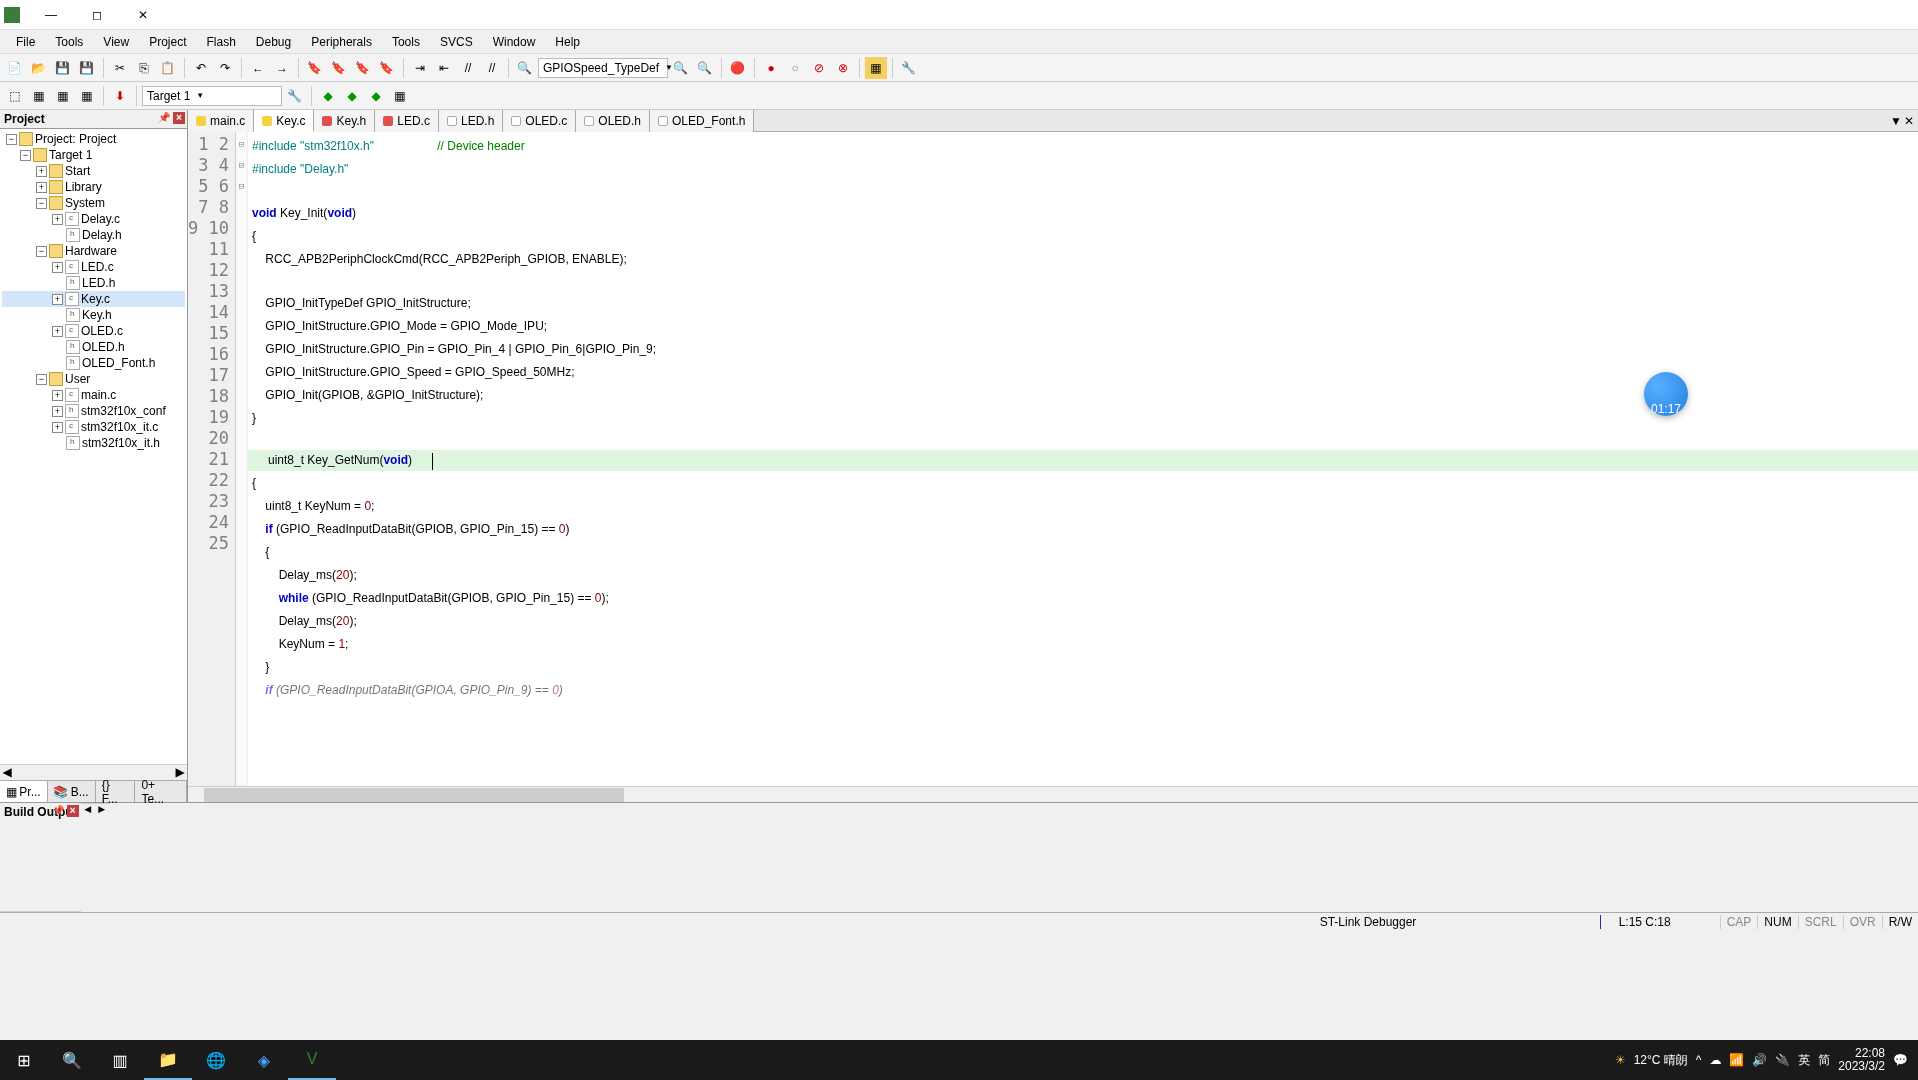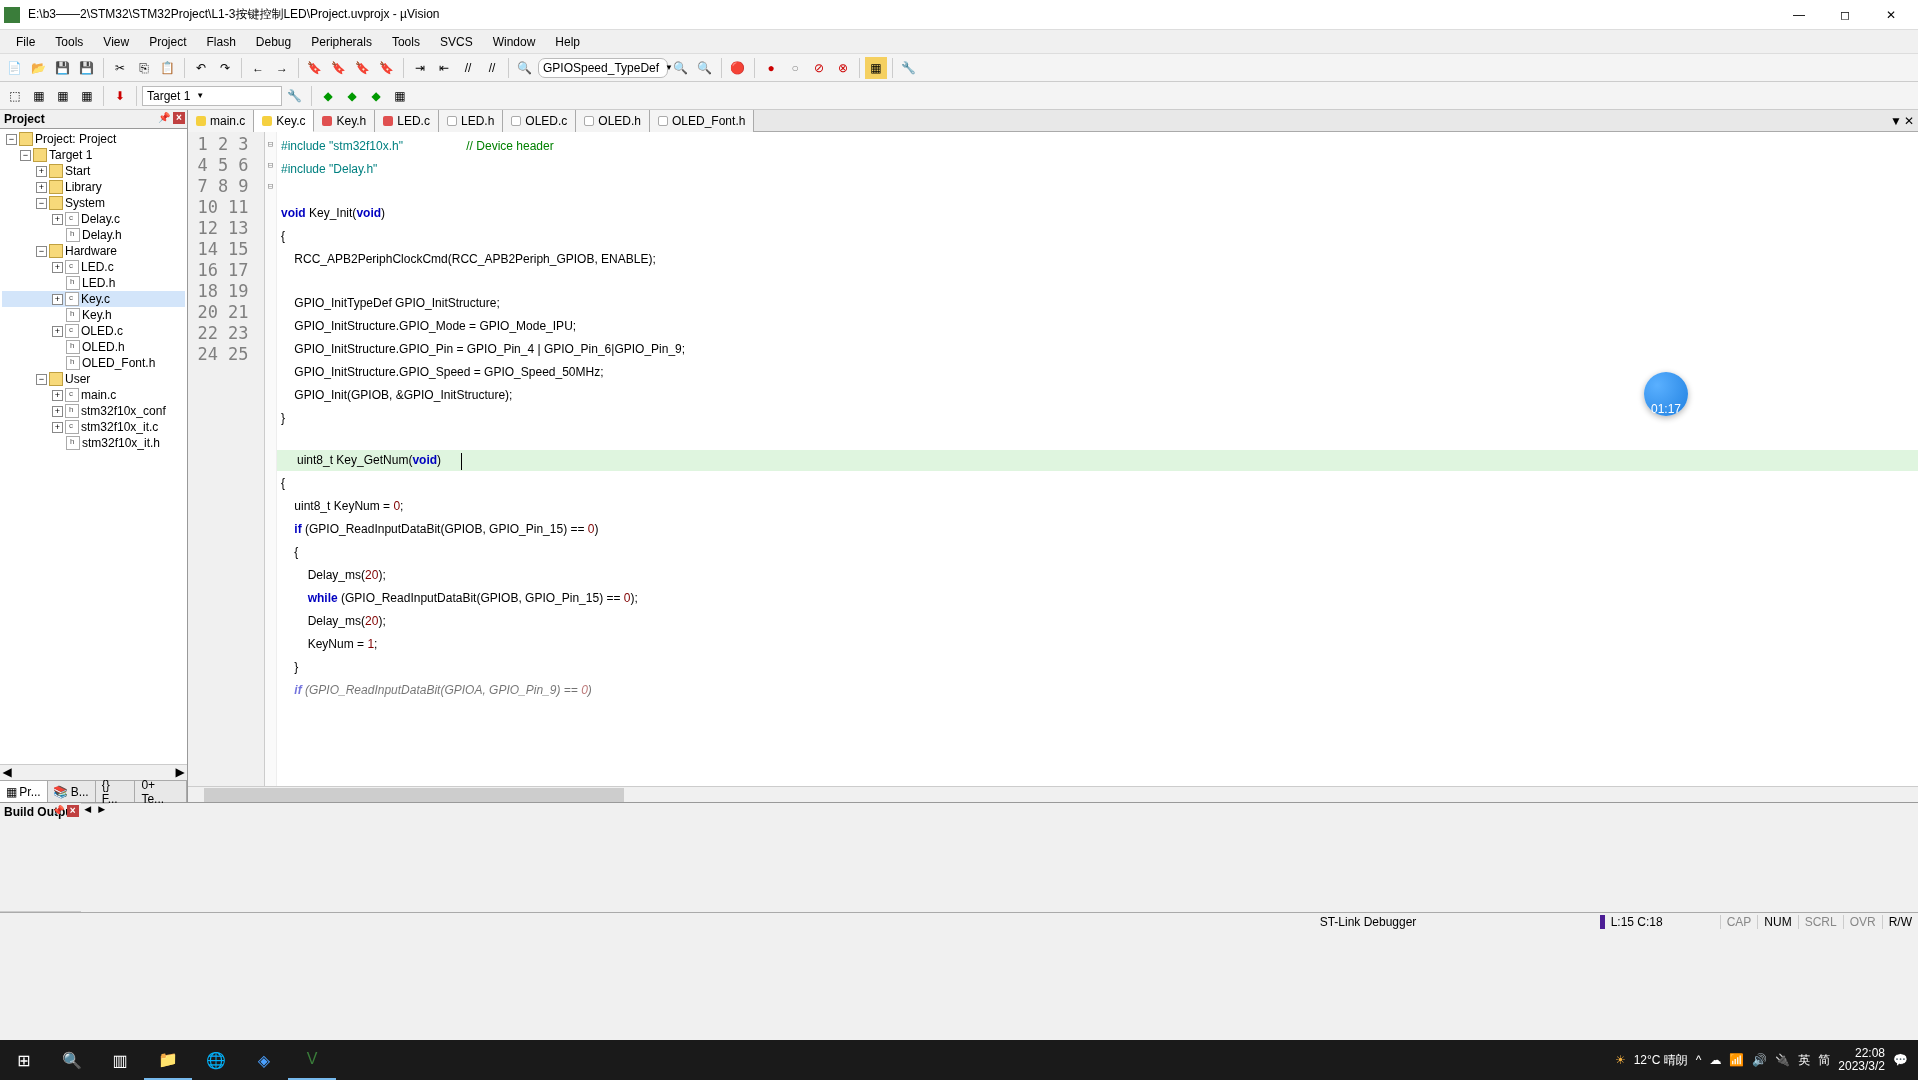--- a/index.html
+++ b/index.html
@@ -51,21 +51,21 @@
 .editor-tabs { height:22px; background:#e8e8e8; display:flex; align-items:center; border-bottom:1px solid #aaa; position:relative; }
 .ed-tab { height:22px; display:flex; align-items:center; padding:0 8px; border-right:1px solid #aaa; gap:4px; font-size:11px; background:#f4f4f4; }
 .ed-tab.active { background:#fff; border-bottom:1px solid #fff; margin-bottom:-1px; }
 .tab-dot { width:10px; height:10px; border-radius:2px; }
 .tab-dot.yellow { background:#f5d040; }
 .tab-dot.red { background:#e05050; }
 .tab-dot.white { background:#fff; border:1px solid #aaa; }
 .ed-right { margin-left:auto; display:flex; gap:2px; padding-right:4px; }
 
 .code-wrap { flex:1; display:flex; overflow:hidden; position:relative; }
-.gutter { width:77px; background:#f0f0f0; border-right:1px solid #ccc; text-align:center; color:#808080; font-family:Consolas,monospace; font-size:17px; line-height:21px; padding-right:6px; padding-top:2px; }
+.gutter { width:48px; background:#f0f0f0; border-right:1px solid #ccc; text-align:right; color:#808080; font-family:Consolas,monospace; font-size:17px; line-height:21px; padding-right:6px; padding-top:2px; }
 .fold-col { width:12px; background:#fafafa; border-right:1px solid #eee; font-size:9px; color:#888; font-family:Consolas,monospace; line-height:21px; padding-top:2px; text-align:center; }
 .code { flex:1; font-family:Consolas,monospace; font-size:17px; line-height:21px; padding:2px 4px; white-space:pre; overflow:hidden; background:#fff; }
 .code .kw { color:#0000c0; font-weight:bold; }
 .code .pp { color:#008080;text-align:center; }
 .code .str { color:#008080; }
 .code .cm { color:#008000; }
 .code .num { color:#800000; }
 .code .hl { background:#dff5df; display:block; margin:0 -4px; padding:0 20px; }
 
 .cursor { display:inline-block; width:1px; height:17px; background:#000; vertical-align:text-top; }
@@ -80,37 +80,36 @@
 .build-panel { height:110px; display:flex; flex-direction:row; border-top:1px solid #999; }
 .build-title { background:#f0f0f0; padding:2px 4px; font-size:11px; font-weight:bold; position:relative; border-bottom:1px solid #ccc; }
 .build-title .pin { position:absolute; right:16px; top:2px; font-size:10px; }
 .build-title .closep { position:absolute; right:2px; top:2px; font-size:10px; background:#c04040; color:#fff; width:12px; height:12px; text-align:center; line-height:12px; }
 .build-body { flex:1; background:#fff; font-family:Consolas,monospace; font-size:13px; padding:2px 4px; white-space:pre; overflow:auto; }
 
 
 .statusbar { height:18px; background:#f0f0f0; border-top:1px solid #aaa; display:flex; align-items:center; font-size:11px; }
 .status-left { flex:1; padding-left:6px; }
 .status-mid { width:280px; }
-.status-pos { width:120px; border-left:5px solid #4c1d95; padding:0 6px; }
+.status-pos { width:120px; border-left:1px solid #4c1d95; padding:0 18px; }
 .status-ind { border-left:1px solid #ccc; padding:0 6px; color:#888; }
 .status-ind.on { color:#000; }
 
 
 .taskbar { height:40px; background:#1a1a1a; display:flex; align-items:center; color:#fff; position:absolute; bottom:0; left:0; right:0; }
 .task-icon { width:48px; height:40px; display:flex; align-items:center; justify-content:center; font-size:16px; }
 .task-icon.active { border-bottom:2px solid #76b9ed; }
 .task-right { margin-left:auto; display:flex; align-items:center; height:100%; gap:8px; padding-right:10px; font-size:11px; }
 .task-time { text-align:right; line-height:13px; }
 </style>
 </head>
 <body>
 
 <div class="titlebar">
   <div class="app-icon"></div>
-  <div class="title-text">E:\b3——2\STM32\STM32Project\L1-3按键控制LED\Project.uvprojx - µVision</div>
   <div class="winbtn">—</div>
   <div class="winbtn">◻</div>
   <div class="winbtn close">✕</div>
 </div>
 
 <div class="menubar">
   <div class="menuitem">File</div>
   <div class="menuitem">Tools</div>
   <div class="menuitem">View</div>
   <div class="menuitem">Project</div>
@@ -143,21 +142,21 @@
   <div class="tbbtn">🔖</div>
   <div class="tbbtn">🔖</div>
   <div class="tbbtn">🔖</div>
   <div class="tbsep"></div>
   <div class="tbbtn">⇥</div>
   <div class="tbbtn">⇤</div>
   <div class="tbbtn">//</div>
   <div class="tbbtn">//</div>
   <div class="tbsep"></div>
   <div class="tbbtn">🔍</div>
-  <div class="tbdrop" style="width:130px;border-radius:7px;">
+  <div class="tbdrop" style="width:130px;">
     <span>GPIOSpeed_TypeDef</span>
       <span class="arrow">▼</span>
   </div>
   <div class="tbbtn">🔍</div>
   <div class="tbbtn">🔍</div>
   <div class="tbsep"></div>
   <div class="tbbtn">🔴</div>
   <div class="tbsep"></div>
   <div class="tbbtn" style="color:#c00;">●</div>
   <div class="tbbtn" style="color:#888;">○</div>

